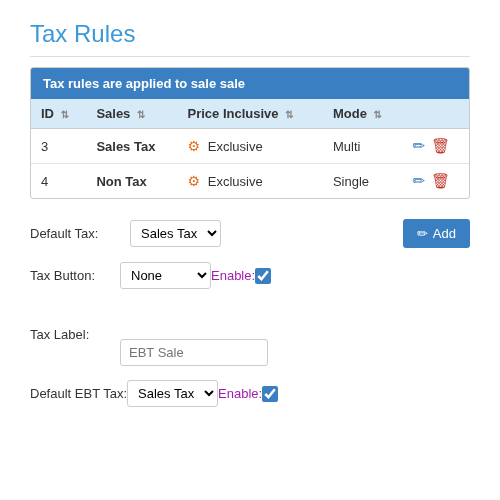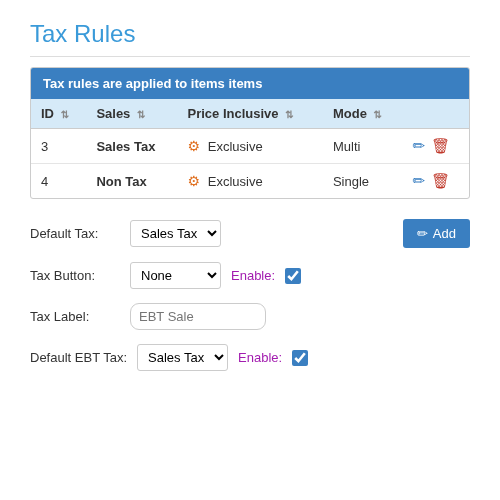--- a/index.html
+++ b/index.html
@@ -85,43 +85,44 @@
       font-size: 15px;
     }
     .form-section {
       display: flex;
       flex-direction: column;
       gap: 14px;
     }
     .form-row {
       display: flex;
       align-items: center;
-      gap: 10px;
+      gap: 0;
     }
     .form-label {
       font-size: 13px;
       color: #333;
       white-space: nowrap;
       min-width: 90px;
     }
     select {
       border: 1px solid #ccc;
       border-radius: 3px;
       padding: 4px 6px;
       font-size: 13px;
       background: #fff;
       cursor: pointer;
     }
     input[type="text"] {
       border: 1px solid #ccc;
-      border-radius: 9px;
+      border-radius: 3px;
       padding: 5px 8px;
       font-size: 13px;
-      width: 136px;
+      width: 148px;
       color: #999;
+      margin-top: 36px;
     }
     input[type="checkbox"] {
       width: 16px;
       height: 16px;
       cursor: pointer;
       accent-color: #3a7fc1;
     }
     .add-btn {
       margin-left: auto;
       background: #3a7fc1;
@@ -151,21 +152,21 @@
       align-items: center;
       gap: 10px;
     }
   </style>
 </head>
 <body>
 
 <h1 class="page-title">Tax Rules</h1>
 
 <div class="table-wrapper">
-  <div class="table-header-bar">Tax rules are applied to items items</div>
+  <div class="table-header-bar">Tax rules are applied to sale sale</div>
   <table>
     <thead>
       <tr>
         <th>
           <span>ID</span>
           <span class="sort-icon">⇅</span>
         </th>
         <th>
           <span>Sales</span>
           <span class="sort-icon">⇅</span>

